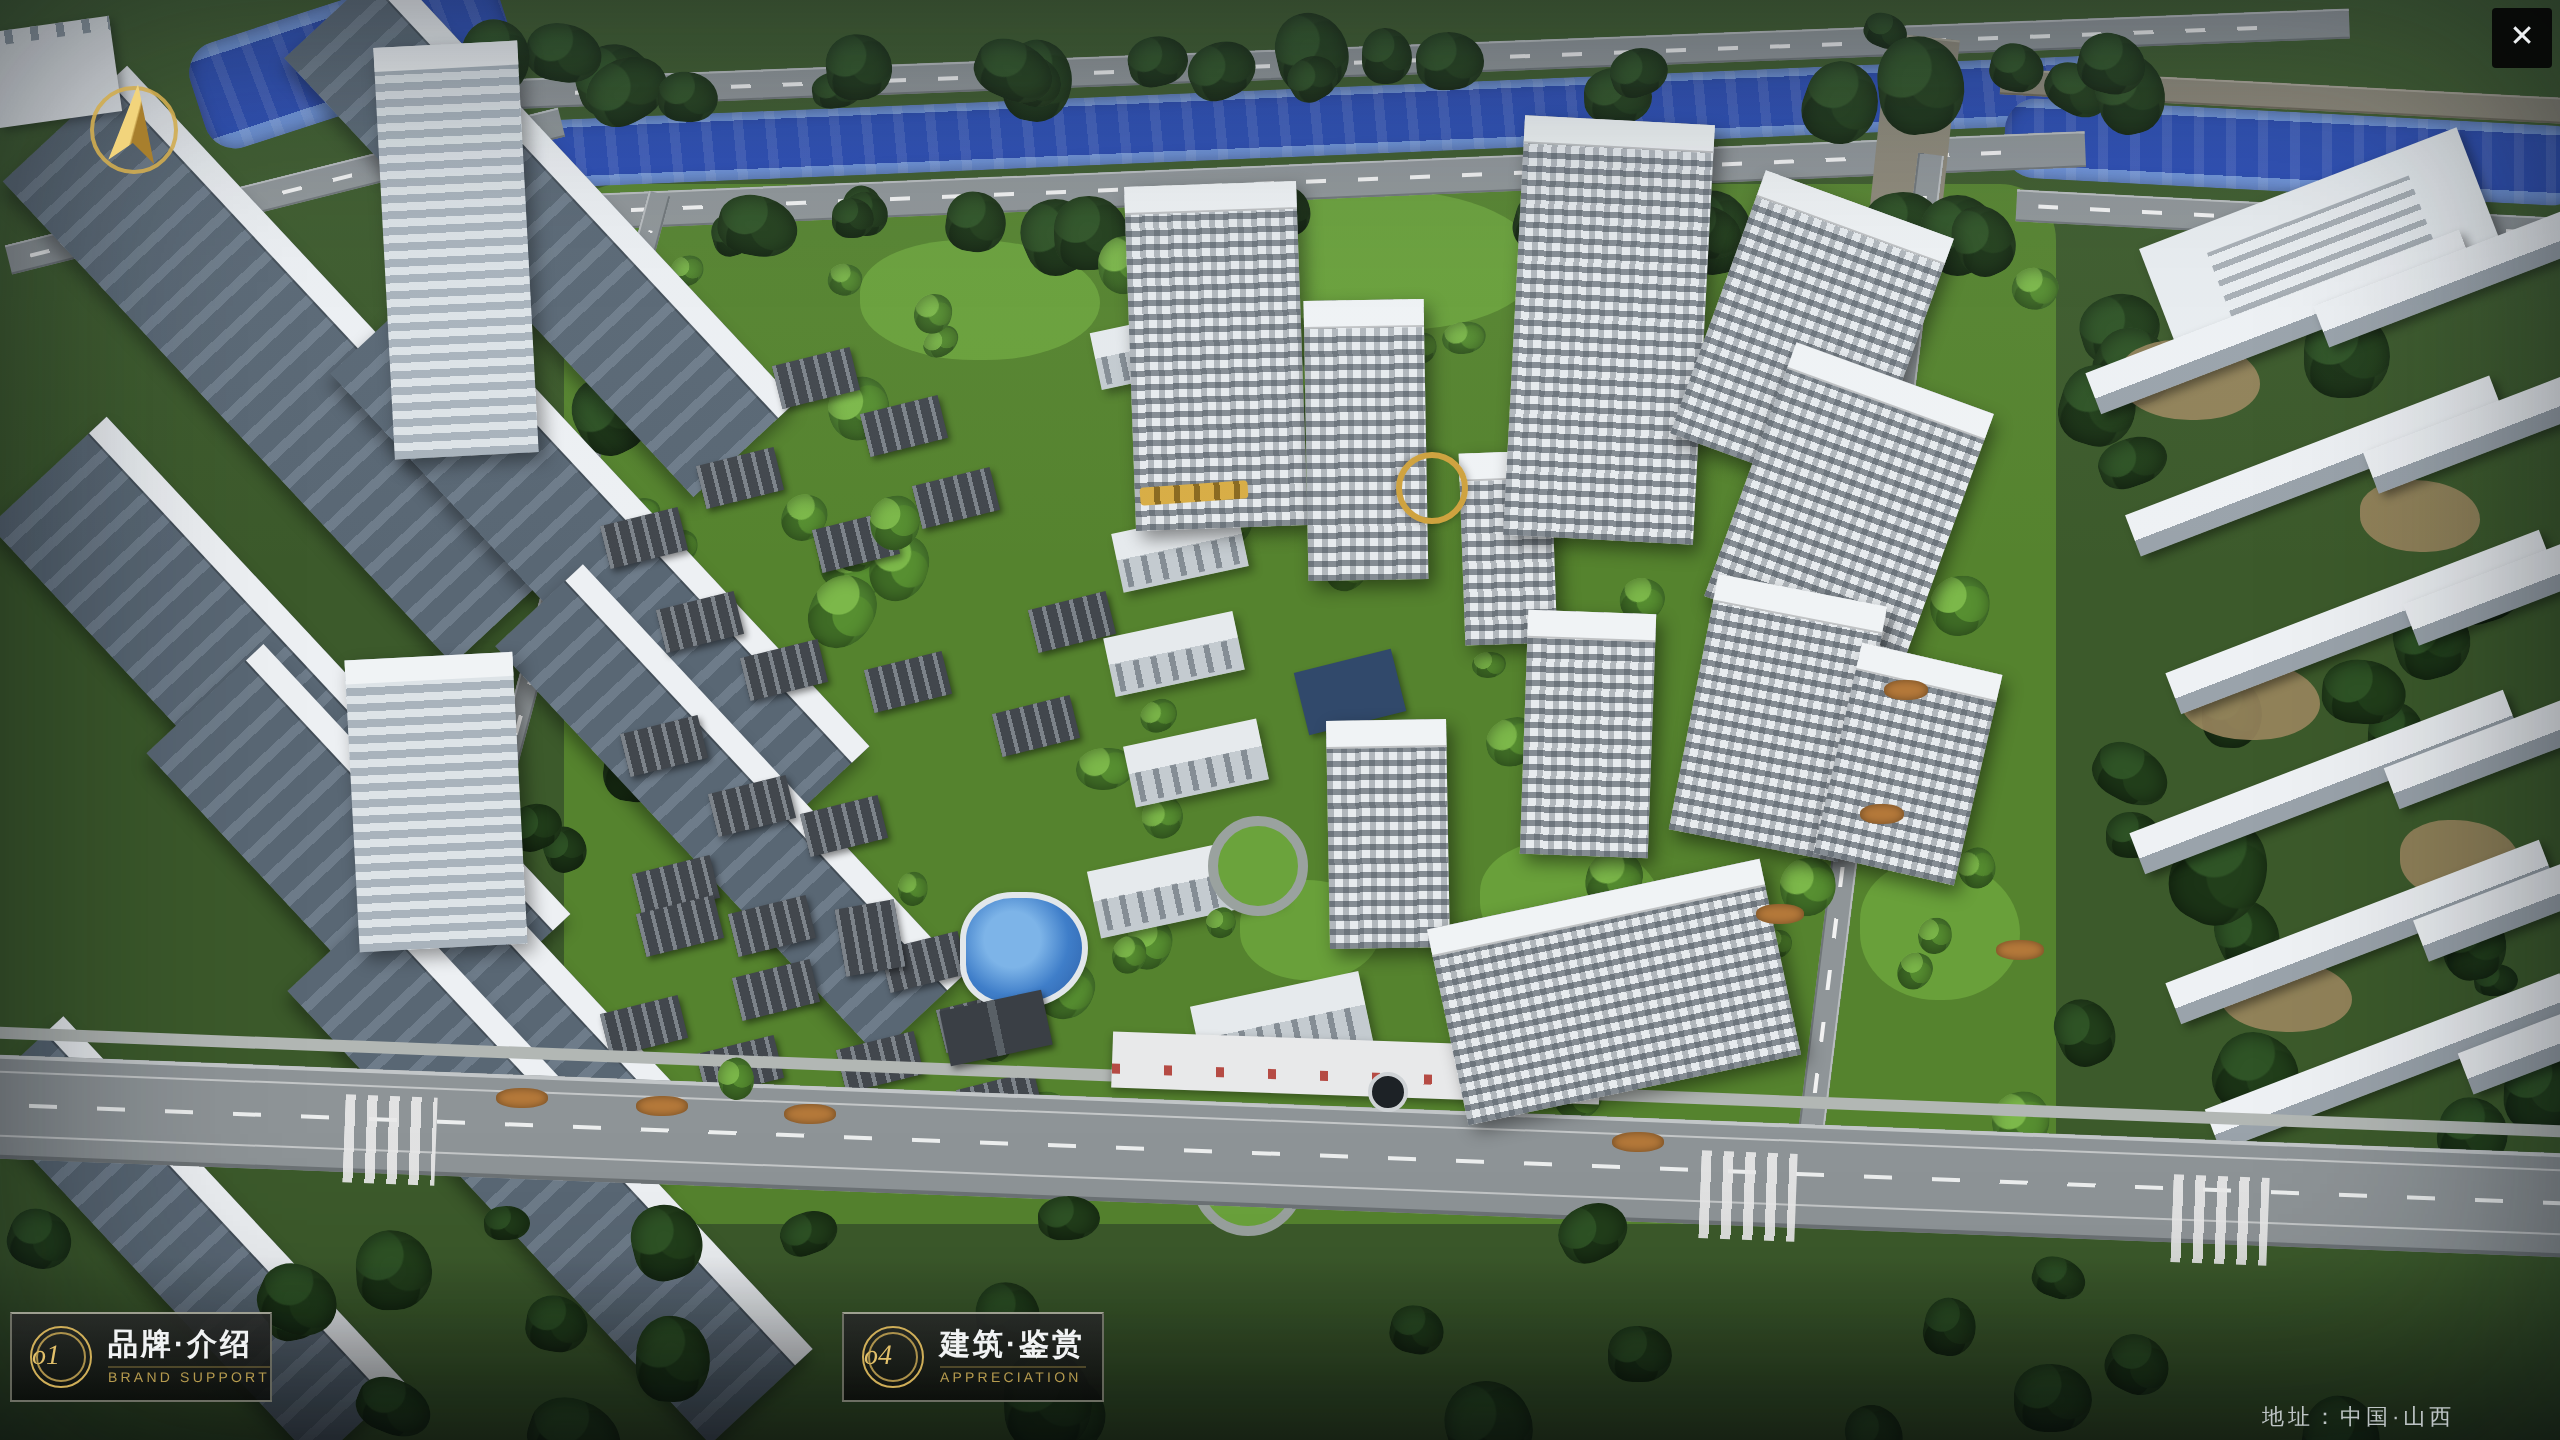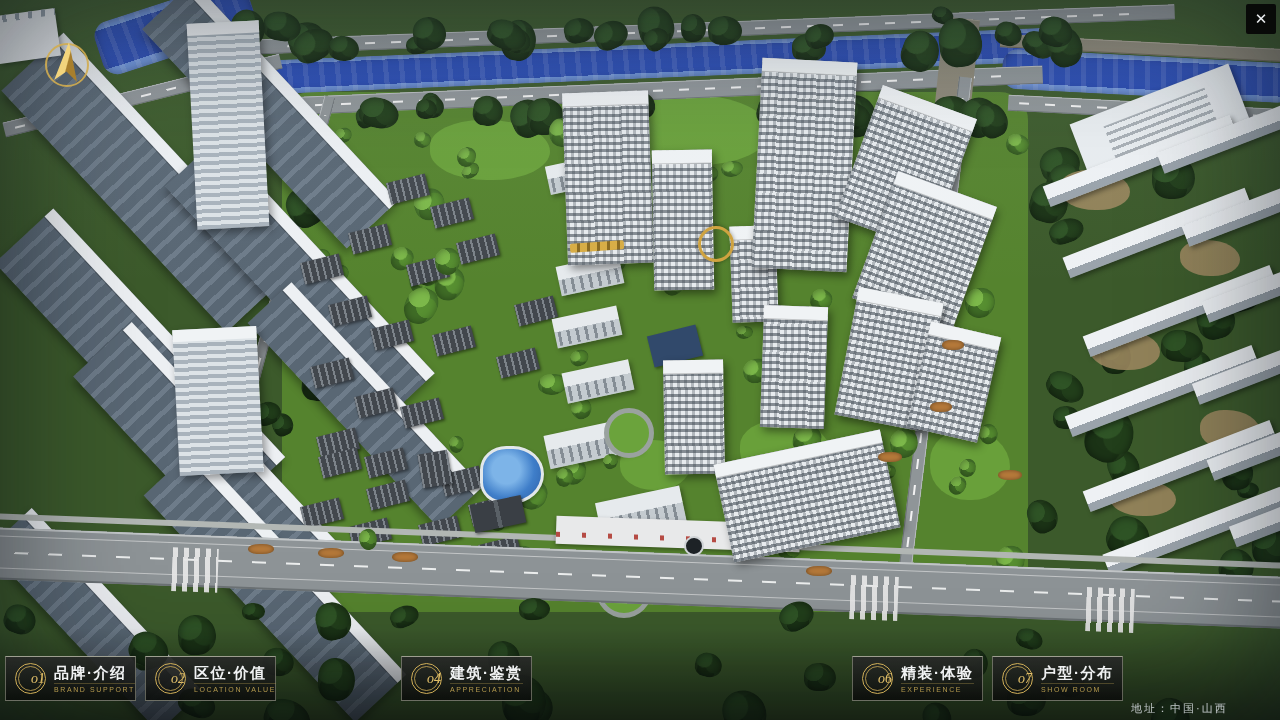--- a/index.html
+++ b/index.html
@@ -82,21 +82,21 @@
   .shade{background:linear-gradient(180deg, transparent, rgba(0,0,0,.5));}
   .vignette{pointer-events:none;box-shadow:inset 0 0 140px rgba(8,14,20,.6);}
   .haze{pointer-events:none;background:linear-gradient(180deg, rgba(205,225,240,.07), rgba(0,0,0,0) 40%);}
 
   
   .nav-item{position:absolute;top:656px;width:131px;height:45px;display:flex;align-items:center;gap:8px;
       padding-left:9px;box-sizing:border-box;cursor:pointer;z-index:20;
       background:linear-gradient(180deg, rgba(40,42,40,.92), rgba(10,12,10,.88));
       border:1px solid rgba(195,195,175,.45);border-top-color:rgba(235,235,215,.65);}
   .badge{width:29px;height:29px;border-radius:50%;border:1px solid #cfae58;position:relative;flex:none;
-      display:flex;align-items:center;justify-content:flex-end;}
+      display:flex;align-items:center;justify-content:flex-start;}
   .badge::before{content:"";position:absolute;inset:2px;border:1px solid rgba(207,174,88,.8);border-radius:50%;}
   .badge span{font-family:"Liberation Serif","DejaVu Serif",serif;font-style:italic;font-size:14px;color:#e2c06a;}
   .zh{font-size:15px;font-weight:bold;color:#f0f2f3;letter-spacing:1.5px;white-space:nowrap;line-height:1;}
   .en{font-size:7px;color:#b59a4e;letter-spacing:1.6px;white-space:nowrap;margin-top:3px;padding-top:2px;
       border-top:1px solid rgba(181,154,78,.35);line-height:1;}
   .logo-panel{position:absolute;left:576px;top:632px;width:130px;height:88px;box-sizing:border-box;z-index:21;
       background:linear-gradient(180deg,#15171b,#0a0c0e);border:1px solid #9c8a55;cursor:pointer;
       box-shadow:0 0 0 3px rgba(8,8,10,.85), inset 0 0 0 1px rgba(70,62,42,.9);
       display:flex;flex-direction:column;align-items:center;padding-top:7px;gap:4px;}
   .seal{width:30px;height:30px;border-radius:50%;border:1px solid #c9a84e;box-sizing:border-box;padding:4px;
@@ -407,53 +407,26 @@
 
   <div class="nav-item" style="left:5px">
     <div class="badge">
         <span>o1</span>
       </div>
     <div>
         <div class="zh">品牌·介绍</div>
          <div class="en">BRAND SUPPORT</div>
       </div>
   </div>
-  <div class="nav-item" style="left:145px">
-    <div class="badge">
-        <span>o2</span>
-      </div>
-    <div>
-        <div class="zh">区位·价值</div>
-         <div class="en">LOCATION VALUE</div>
-      </div>
-  </div>
-  <div class="nav-item" style="left:401px">
+  <div class="nav-item" style="left:421px">
     <div class="badge">
         <span>o4</span>
       </div>
     <div>
         <div class="zh">建筑·鉴赏</div>
          <div class="en">APPRECIATION</div>
       </div>
   </div>
 
 
-  <div class="nav-item" style="left:852px">
-    <div class="badge">
-        <span>o6</span>
-      </div>
-    <div>
-        <div class="zh">精装·体验</div>
-         <div class="en">EXPERIENCE</div>
-      </div>
-  </div>
-  <div class="nav-item" style="left:992px">
-    <div class="badge">
-        <span>o7</span>
-      </div>
-    <div>
-        <div class="zh">户型·分布</div>
-         <div class="en">SHOW ROOM</div>
-      </div>
-  </div>
 
   <div class="address">地址：中国·山西</div>
 </div>
 
 </body></html>

